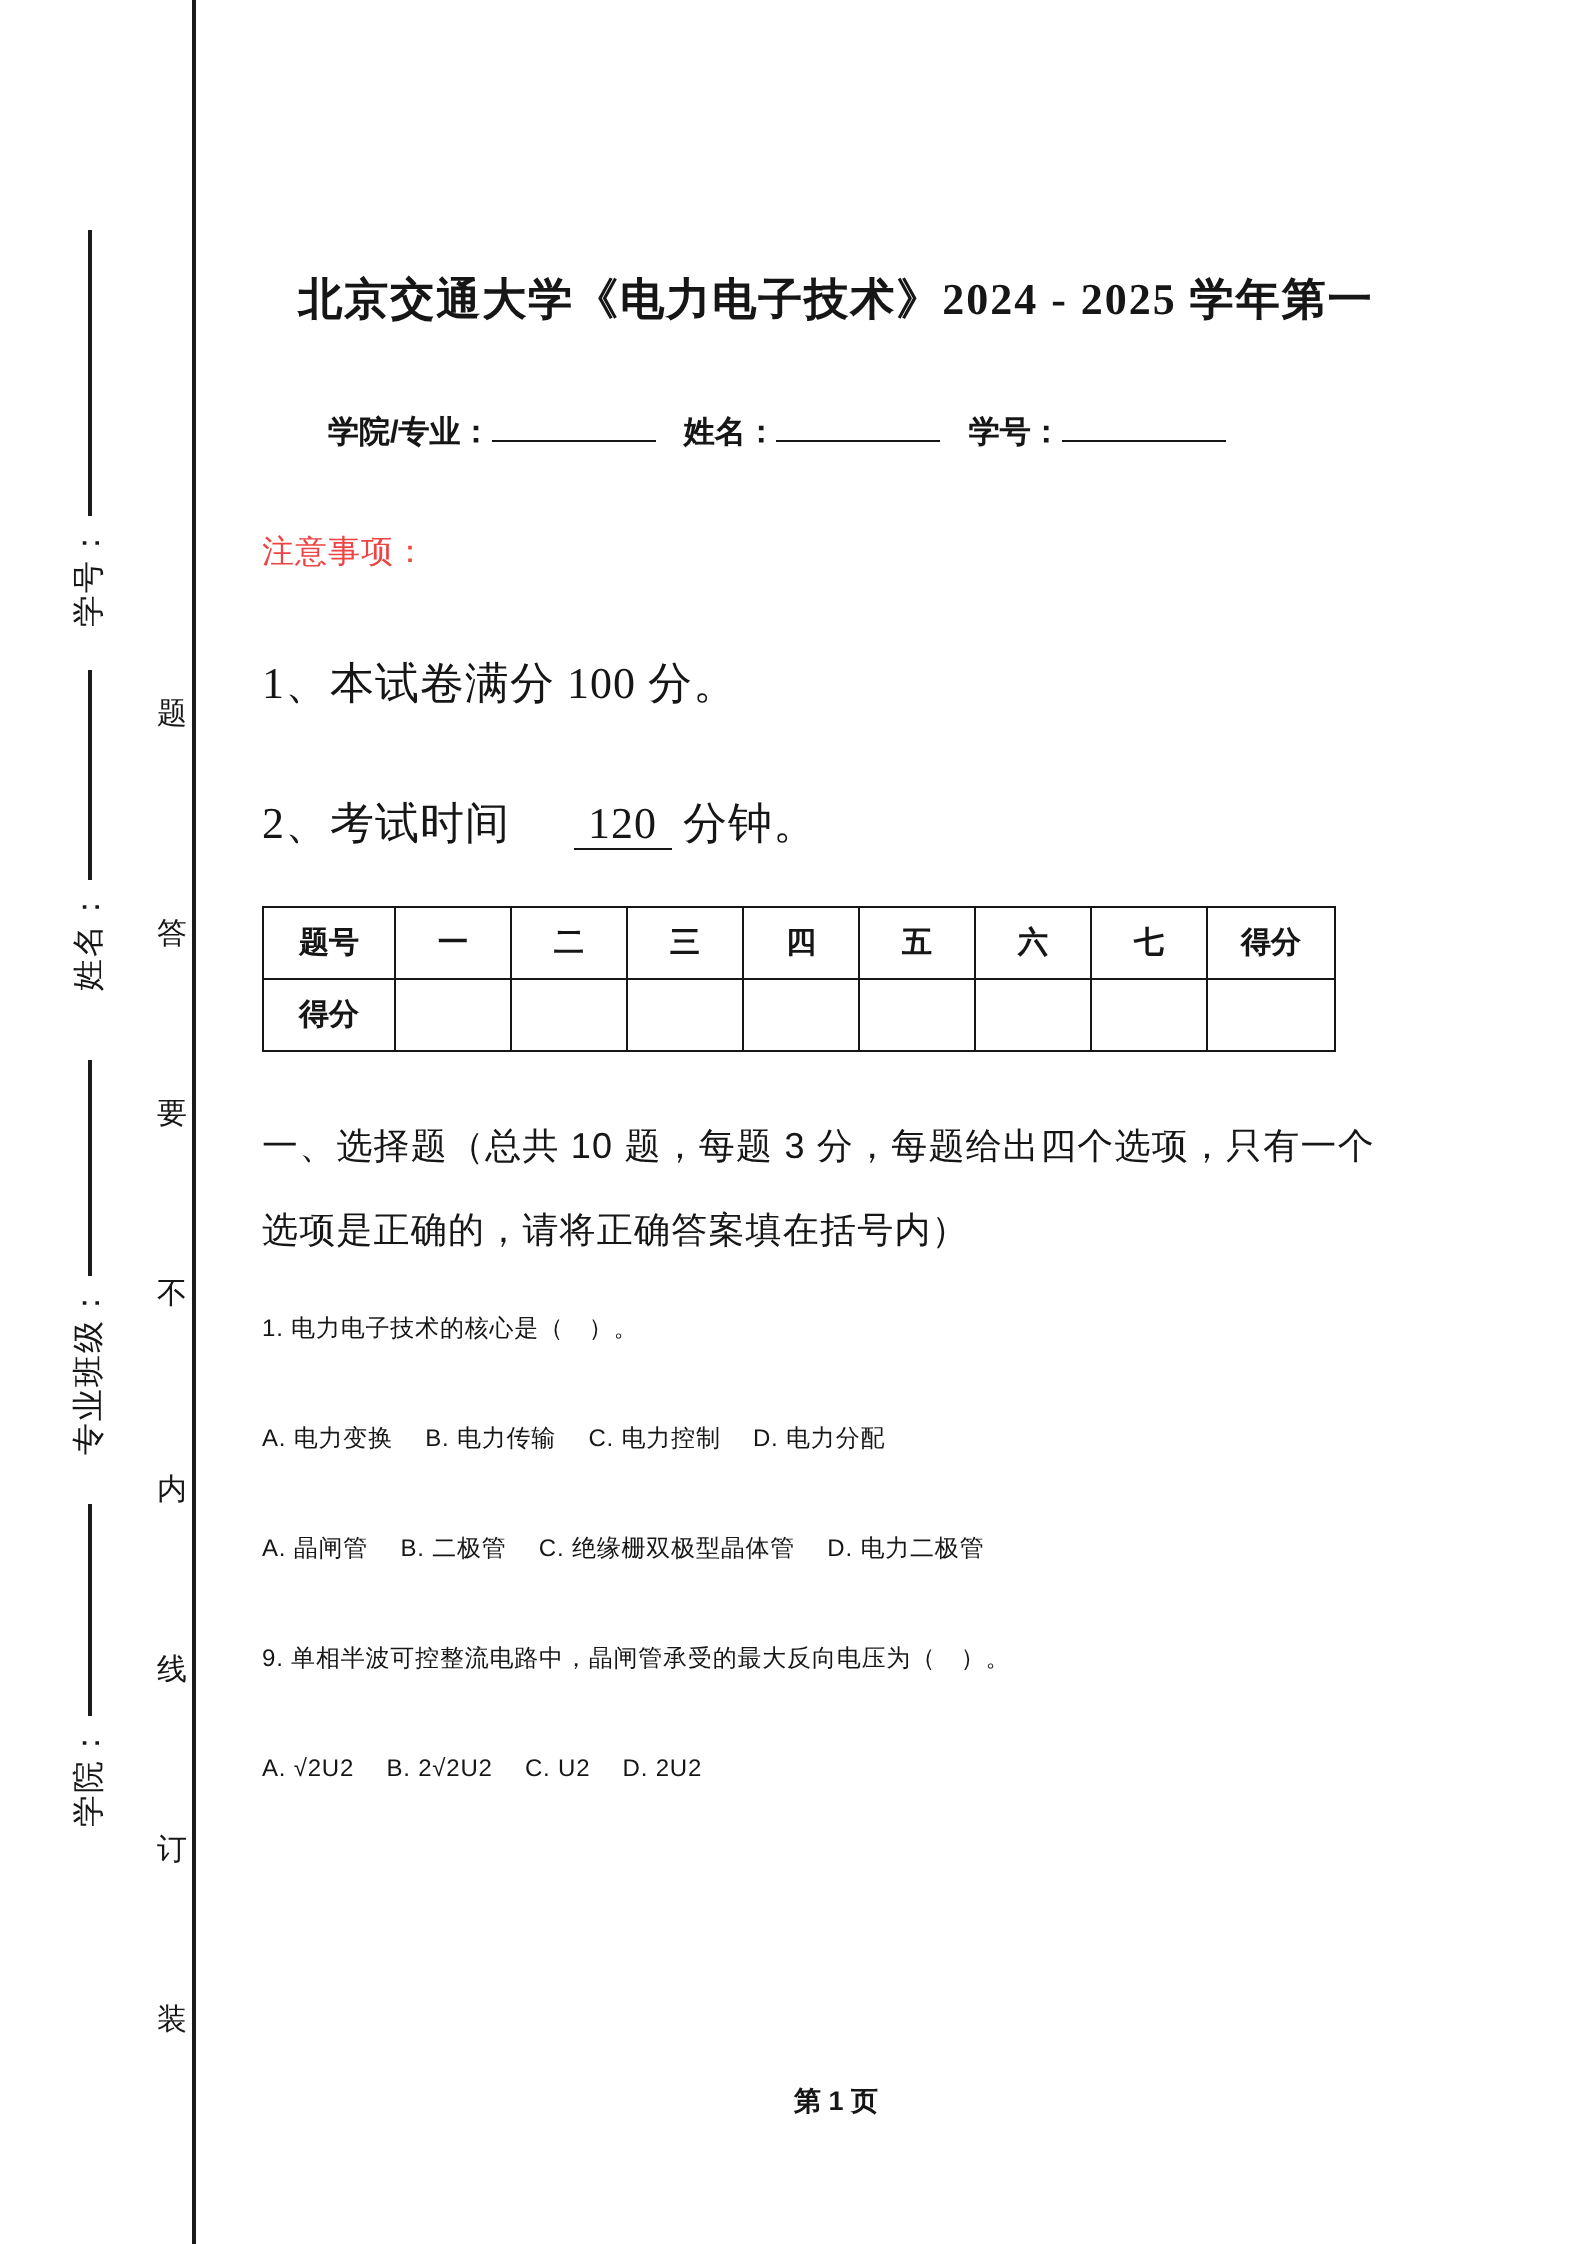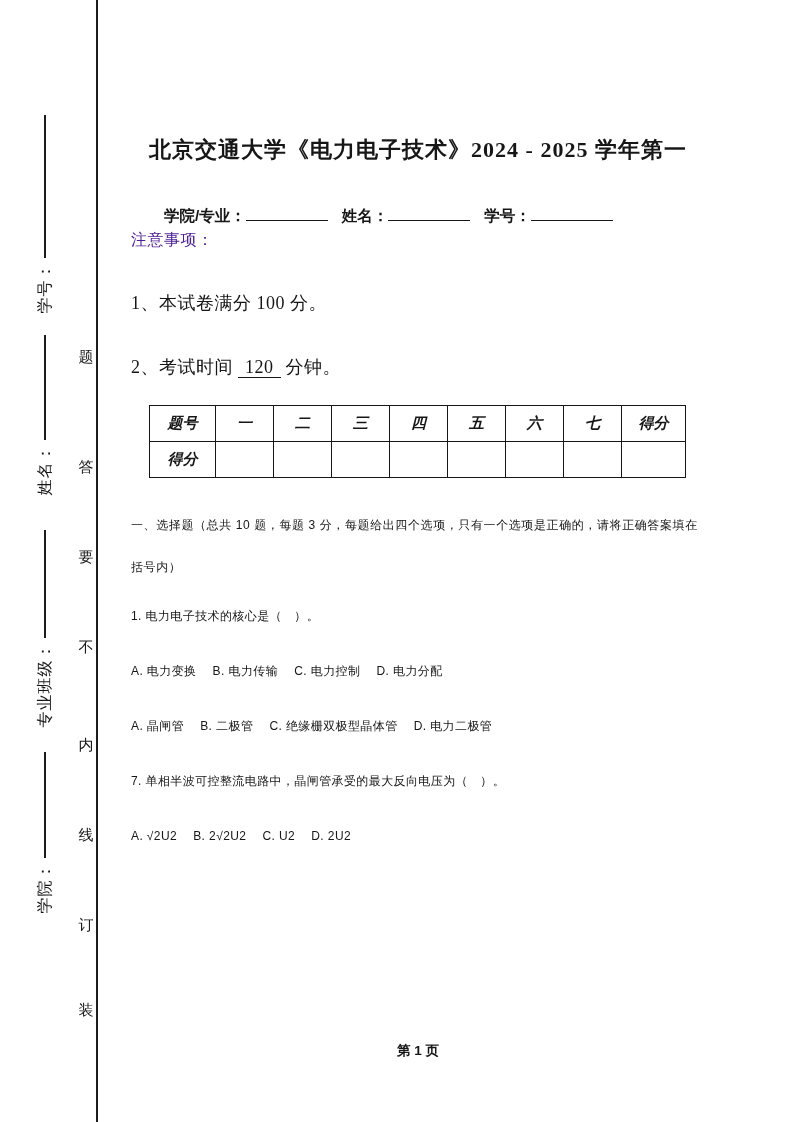--- a/index.html
+++ b/index.html
@@ -25,34 +25,34 @@
   .b-char {
     position:absolute; left:86px; transform:translate(-50%,-50%);
     font-size:15px; font-family:"Liberation Serif","DejaVu Serif",serif;
   }
 
   
   .main { position:absolute; left:131px; top:130px; width:574px; }
   .title { text-align:center; font-weight:bold; font-size:22px; line-height:40px; letter-spacing:1px;font-family:Liberation Serif, serif; }
   .info-line { margin-top:36px; padding-left:33px; font-weight:bold; font-size:15.5px; height:24px; white-space:nowrap; }
   .blank-ul { display:inline-block; width:82px; height:15px; border-bottom:1.5px solid #161616; margin-right:14px; }
-  .note-heading { font-size:16px; letter-spacing:0.5px; color:#4c1d95; }
-  .note-item { margin-top:40px; font-size:18px; letter-spacing:0.5px; }
-  .u-span { border-bottom:1.2px solid #161616; padding:0 7px; }
+  .note-heading { margin-top:36px; font-size:16px; letter-spacing:0.5px; color:#ef4444; }
+  .note-item { margin-top:40px; font-size:22px; letter-spacing:0.5px; }
+  .u-span { border-bottom:1.2px solid #161616; padding:0 7px;margin-left:26px; }
 
-  table.score-table { border-collapse:collapse; margin-top:26px; margin-left:18px; table-layout:fixed;font-style:italic; }
+  table.score-table { border-collapse:collapse; margin-top:26px; table-layout:fixed; }
   .score-table th, .score-table td {
     border:1.6px solid #161616; text-align:center; vertical-align:middle; font-size:15px;
   }
   .score-table th { font-weight:bold; height:36px; }
   .score-table tr.r2 td { height:36px; }
   .score-table tr.r3 td { height:48px; }
   .rowlabel { font-weight:bold; }
 
-  .section-heading { margin-top:26px; font-size:12px; line-height:42px; letter-spacing:0.6px; }
+  .section-heading { margin-top:26px; font-size:18px; line-height:42px; letter-spacing:0.6px; }
   .qline { margin-top:31px; line-height:24px; font-size:12px; letter-spacing:0.4px; white-space:pre-wrap; }
   .qline.first { margin-top:16px; }
 
   .footer { position:absolute; left:131px; top:1042px; width:574px; text-align:center; font-size:13.5px; font-weight:bold; }
 </style>
 </head>
 <body>
 
 <div>
 
@@ -124,21 +124,21 @@
     </tbody>
       </table>
 
     <div class="section-heading">一、选择题（总共 10 题，每题 3 分，每题给出四个选项，只有一个选项是正确的，请将正确答案填在括号内）</div>
 
     <div class="qline first">1. 电力电子技术的核心是（　）。</div>
     <div class="qline">A. 电力变换　 B. 电力传输　 C. 电力控制　 D. 电力分配</div>
 
     <div class="qline">A. 晶闸管　 B. 二极管　 C. 绝缘栅双极型晶体管　 D. 电力二极管</div>
 
-    <div class="qline">7. 单相半波可控整流电路中，晶闸管承受的最大反向电压为（　）。</div>
+    <div class="qline">9. 单相半波可控整流电路中，晶闸管承受的最大反向电压为（　）。</div>
     <div class="qline">A. √2U2　 B. 2√2U2　 C. U2　 D. 2U2</div>
 
   </div>
 
   <div class="footer">
     <span>第 1 页</span>
   </div>
 
 </div>
 

